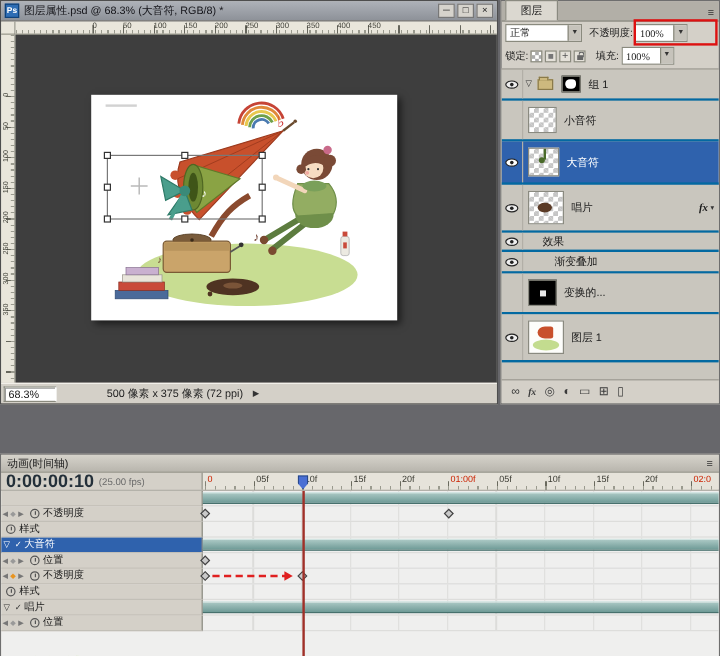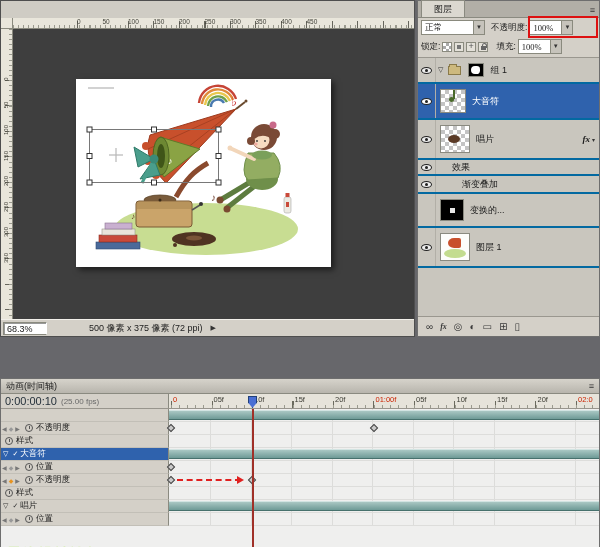--- a/index.html
+++ b/index.html
@@ -75,21 +75,21 @@
   .lbottom{position:absolute;left:0;right:0;bottom:0;height:20px;border-top:1px solid #9a978f;background:#d4d0c8;display:flex;align-items:center;gap:7px;padding:0 8px;}
   .picon{font-size:10px;color:#3a3a3a;line-height:1;}
   .picon.fxg{font-size:8px;font-style:italic;font-weight:bold;font-family:"Liberation Serif","DejaVu Serif",serif;}
 
   
   .anim{position:absolute;left:0;top:345px;width:600px;height:202px;background:#d4d0c8;border:1px solid #6e6e6e;margin-top:33px;}
   .atitle{height:15px;background:linear-gradient(#d6d3cb,#b8b5ad);border-bottom:1px solid #8a8a80;display:flex;align-items:center;font-size:9px;padding:0 5px;}
   .atitle .pmenu2{margin-left:auto;font-size:9px;color:#333;}
   .aheader{height:15px;display:flex;border-bottom:1px solid #98958d;}
   .timebox{width:168px;flex:0 0 auto;border-right:1px solid #8a8a80;display:flex;align-items:center;padding:0 4px;background:#d4d0c8;}
-  .tdtime{font-size:11px;font-weight:normal;color:#24303a;}
+  .tdtime{font-size:15px;font-weight:bold;color:#24303a;}
   .tdfps{font-size:8px;color:#6a6a6a;margin-left:4px;}
   .truler{flex:1;position:relative;background:#e6e3da;}
   .truler::after{content:'';position:absolute;left:2px;right:0;bottom:0;height:3px;background:repeating-linear-gradient(90deg,#9a9a8e 0 1px,transparent 1px 8.1px);}
   .truler::before{content:'';position:absolute;left:2px;right:0;bottom:0;height:7px;background:repeating-linear-gradient(90deg,#6a6a5e 0 1px,transparent 1px 40.5px);}
   .trlbl{position:absolute;top:1px;font-size:7.5px;color:#3c3c34;}
   .trlbl.red{color:#cc2200;}
   .cti{position:absolute;top:2px;width:9px;height:12px;background:#4a6fd4;border:1px solid #20407a;clip-path:polygon(0 0,100% 0,100% 55%,50% 100%,0 55%);z-index:4;}
   .trackswrap{position:relative;height:139px;overflow:hidden;background:#efefee;}
   .trow{display:flex;height:13px;}
   .tlabel{width:168px;flex:0 0 auto;background:#d4d0c8;border-right:1px solid #8a8a80;border-bottom:1px solid #c2bfb7;display:flex;align-items:center;font-size:8.5px;overflow:hidden;}
@@ -115,20 +115,27 @@
   .awm{position:absolute;left:7px;bottom:7px;}
   .wm1{font-size:14px;font-weight:bold;color:#86bc3f;text-shadow:1px 1px 0 #3f6a1a,-1px -1px 0 #d8eeb8;letter-spacing:2px;}
   .wm2{font-size:6.5px;color:#a8a8a8;letter-spacing:1px;margin-top:1px;}
 </style>
 </head>
 <body>
 
 <div>
 
   <div class="docwin">
+    <div class="titlebar">
+      <span class="psicon">Ps</span>
+      <span class="ttext">图层属性.psd @ 68.3% (大音符, RGB/8) *</span>
+      <span class="winbtn">─</span>
+      <span class="winbtn">□</span>
+      <span class="winbtn">×</span>
+    </div>
     <div class="rcorner"></div>
     <div class="hruler">
         <span class="hrlbl" style="left: 64px;">0</span>
         <span class="hrlbl" style="left: 89.5px;">50</span>
         <span class="hrlbl" style="left: 115px;">100</span>
         <span class="hrlbl" style="left: 140.5px;">150</span>
         <span class="hrlbl" style="left: 166px;">200</span>
         <span class="hrlbl" style="left: 191.5px;">250</span>
         <span class="hrlbl" style="left: 217px;">300</span>
         <span class="hrlbl" style="left: 242.5px;">350</span>
@@ -306,20 +313,25 @@
           <div class="eyecell">
             <span class="eye"></span>
           </div>
           <span class="ltri">▽</span>
           <span class="folder"></span>
           <div class="thumb mask" style="width: 16px; height: 14px;">
             <i class="mblob"></i>
           </div>
           <span class="lname">组 1</span>
         </div>
+        <div class="lrow" style="height: 34px;">
+          <div class="eyecell"></div>
+          <div class="thumb checker" style="width: 24px; height: 22px;"></div>
+          <span class="lname">小音符</span>
+        </div>
         <div class="lrow sel" style="height: 36px;">
           <div class="eyecell">
             <span class="eye"></span>
           </div>
           <div class="thumb checker_note" style="width: 26px; height: 24px;">
             <i class="mnote"></i>
           </div>
           <span class="lname">大音符</span>
         </div>
         <div class="lrow" style="height: 40px;">

